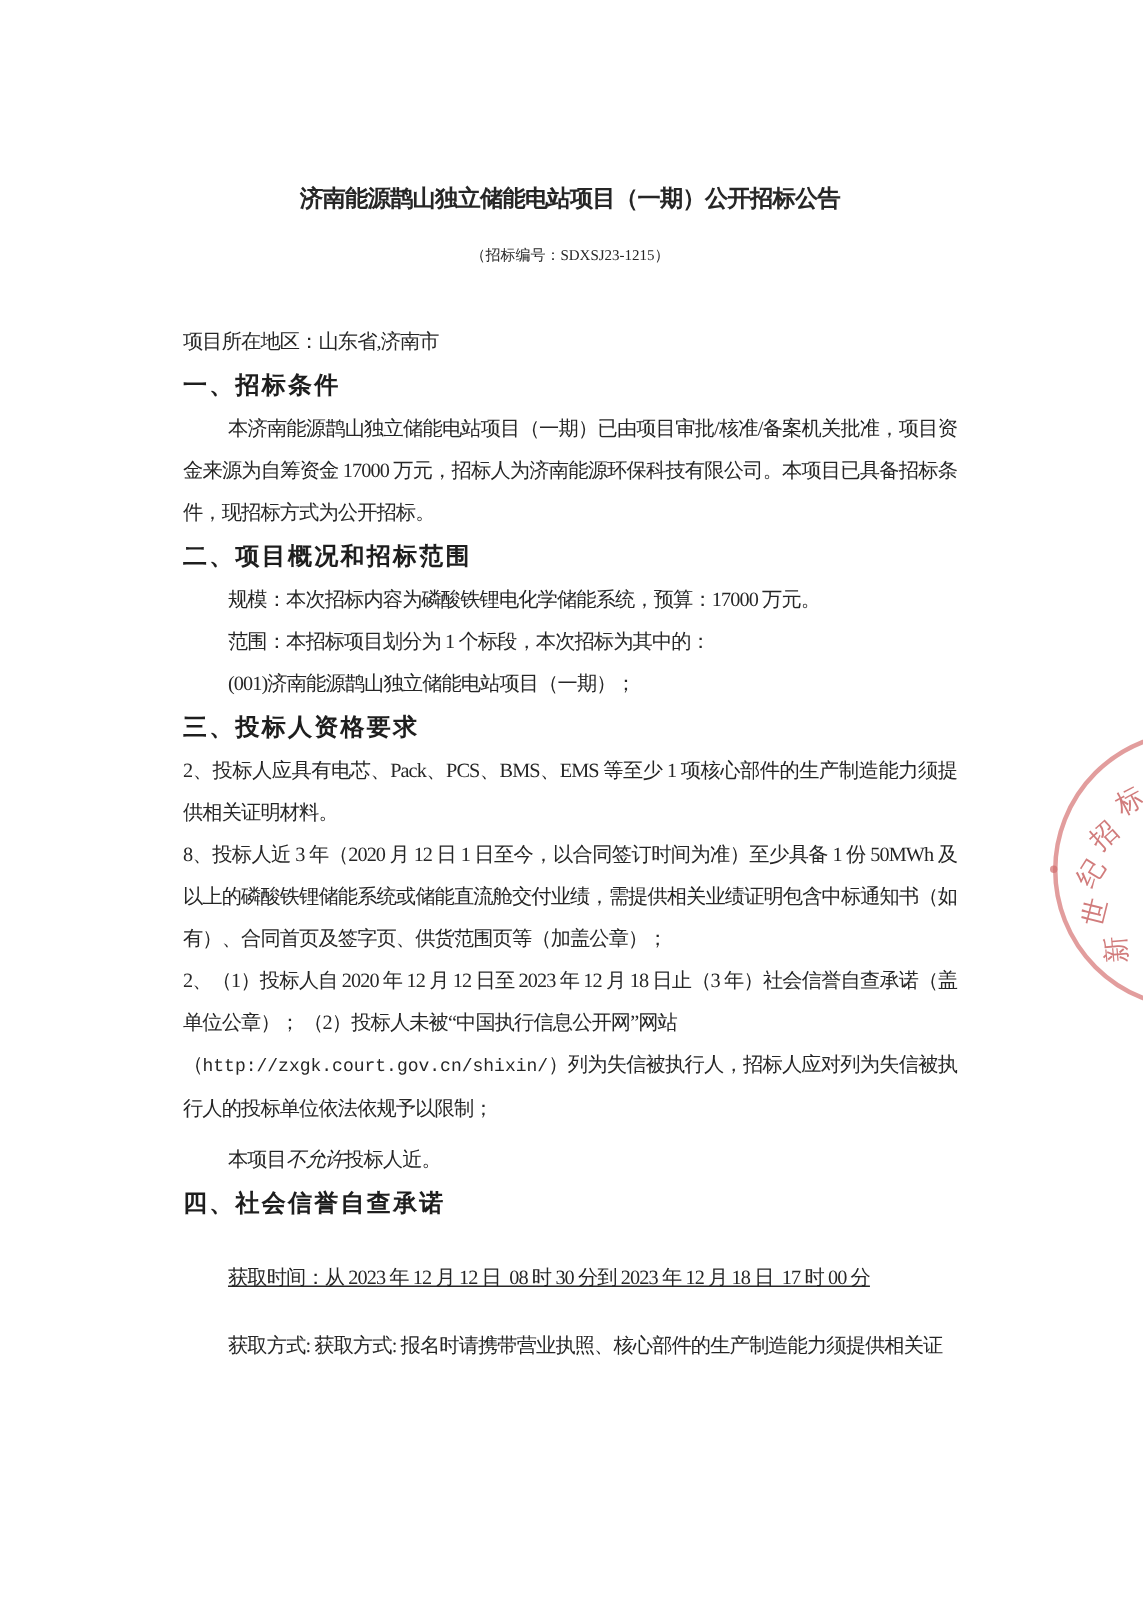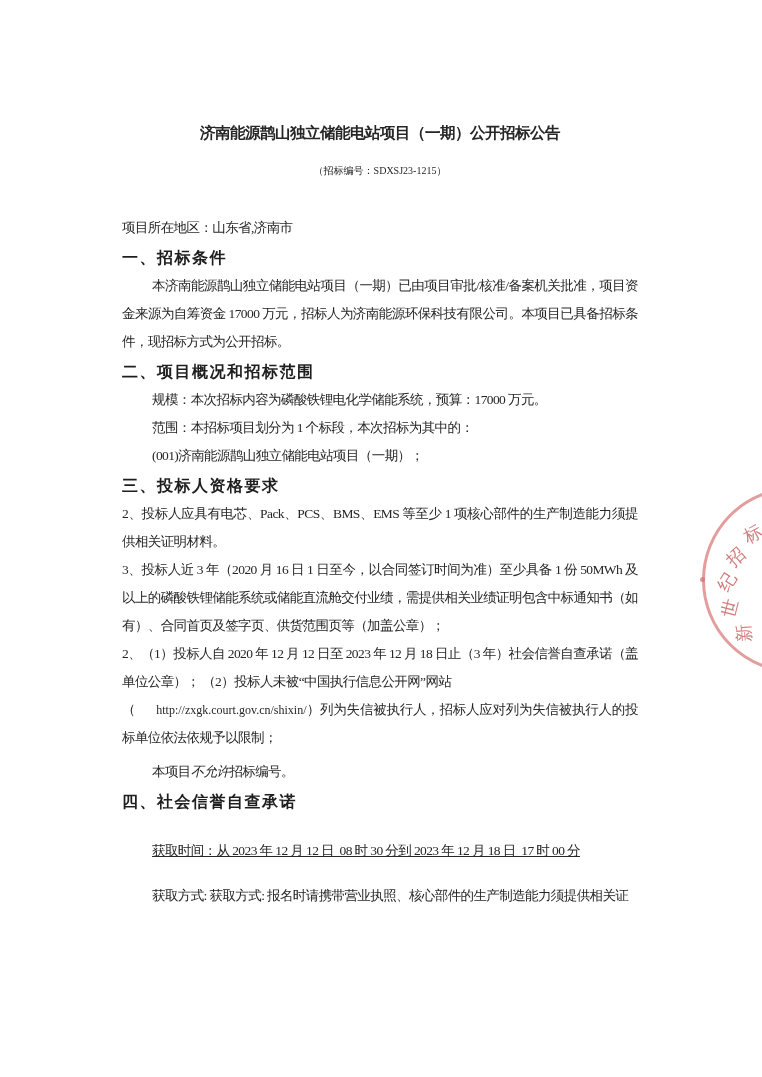--- a/index.html
+++ b/index.html
@@ -12,21 +12,21 @@
   .subtitle{text-align:center;font-size:10px;margin-top:12px;line-height:26px;}
   .para{font-size:13.5px;letter-spacing:-0.6px;line-height:28px;text-align:justify;word-break:break-all;}
   .nojust{text-align:left;}
   .ind{text-indent:30px;}
   .loc{margin-top:30px;}
   .h{font-family:"Liberation Sans",sans-serif;font-weight:bold;font-size:16px;
      letter-spacing:1.5px;line-height:28px;margin-top:2px;color:#1e1e1e;}
   .p-cons{margin-top:6px;}
   .p-time{margin-top:21px;text-decoration:underline;}
   .p-method{margin-top:17px;}
-  .mono{font-family:Liberation Serif, serif;font-size:12px;letter-spacing:0;margin-left:21px;}
+  .mono{font-family:Liberation Mono, monospace;font-size:12px;letter-spacing:0;}
   .em-kai{font-style:italic;}
   
   .stamp-circle{position:absolute;left:702px;top:487px;width:180px;height:180px;
     border:3px solid rgba(216,124,124,0.75);border-radius:50%;}
   .stamp-char{position:absolute;font-family:"Liberation Sans",sans-serif;font-size:18px;
     color:rgba(203,106,106,0.88);line-height:18px;}
   .sc1{left:735px;top:624px;transform:rotate(-95deg);}
   .sc2{left:721px;top:599px;transform:rotate(-76deg);}
   .sc3{left:718px;top:573px;transform:rotate(-58deg);}
   .sc4{left:727px;top:548px;transform:rotate(-42deg);}
@@ -53,24 +53,24 @@
     <div class="h">一、招标条件</div>
     <div class="para ind">本济南能源鹊山独立储能电站项目（一期）已由项目审批/核准/备案机关批准，项目资金来源为自筹资金 17000 万元，招标人为济南能源环保科技有限公司。本项目已具备招标条件，现招标方式为公开招标。</div>
 
     <div class="h">二、项目概况和招标范围</div>
     <div class="para ind">规模：本次招标内容为磷酸铁锂电化学储能系统，预算：17000 万元。</div>
     <div class="para ind">范围：本招标项目划分为 1 个标段，本次招标为其中的：</div>
     <div class="para ind">(001)济南能源鹊山独立储能电站项目（一期）；</div>
 
     <div class="h">三、投标人资格要求</div>
     <div class="para">2、投标人应具有电芯、Pack、PCS、BMS、EMS 等至少 1 项核心部件的生产制造能力须提供相关证明材料。</div>
-    <div class="para">3、投标人近 3 年（2020 月 16 日 1 日至今，以合同签订时间为准）至少具备 1 份 50MWh 及以上的磷酸铁锂储能系统或储能直流舱交付业绩，需提供相关业绩证明包含中标通知书（如有）、合同首页及签字页、供货范围页等（加盖公章）；</div>
+    <div class="para">8、投标人近 3 年（2020 月 12 日 1 日至今，以合同签订时间为准）至少具备 1 份 50MWh 及以上的磷酸铁锂储能系统或储能直流舱交付业绩，需提供相关业绩证明包含中标通知书（如有）、合同首页及签字页、供货范围页等（加盖公章）；</div>
     <div class="para">2、（1）投标人自 2020 年 12 月 12 日至 2023 年 12 月 18 日止（3 年）社会信誉自查承诺（盖单位公章）； （2）投标人未被“中国执行信息公开网”网站</div>
     <div class="para"><span>（</span><span class="mono">http://zxgk.court.gov.cn/shixin/</span><span>）列为失信被执行人，招标人应对列为失信被执行人的投标单位依法依规予以限制；</span></div>
-    <div class="para ind p-cons"><span>本项目</span><span class="em-kai">不允许</span><span>招标编号。</span></div>
+    <div class="para ind p-cons"><span>本项目</span><span class="em-kai">不允许</span><span>投标人近。</span></div>
 
     <div class="h">四、社会信誉自查承诺</div>
     <div class="para ind nojust p-time">获取时间：从 2023 年 12 月 12 日 &nbsp;08 时 30 分到 2023 年 12 月 18 日 &nbsp;17 时 00 分</div>
     <div class="para ind nojust p-method">获取方式: 获取方式: 报名时请携带营业执照、核心部件的生产制造能力须提供相关证</div>
 
   </div>
 
   <div class="stamp-circle"></div>
   <div class="stamp-char sc1">新</div>
   <div class="stamp-char sc2">世</div>

